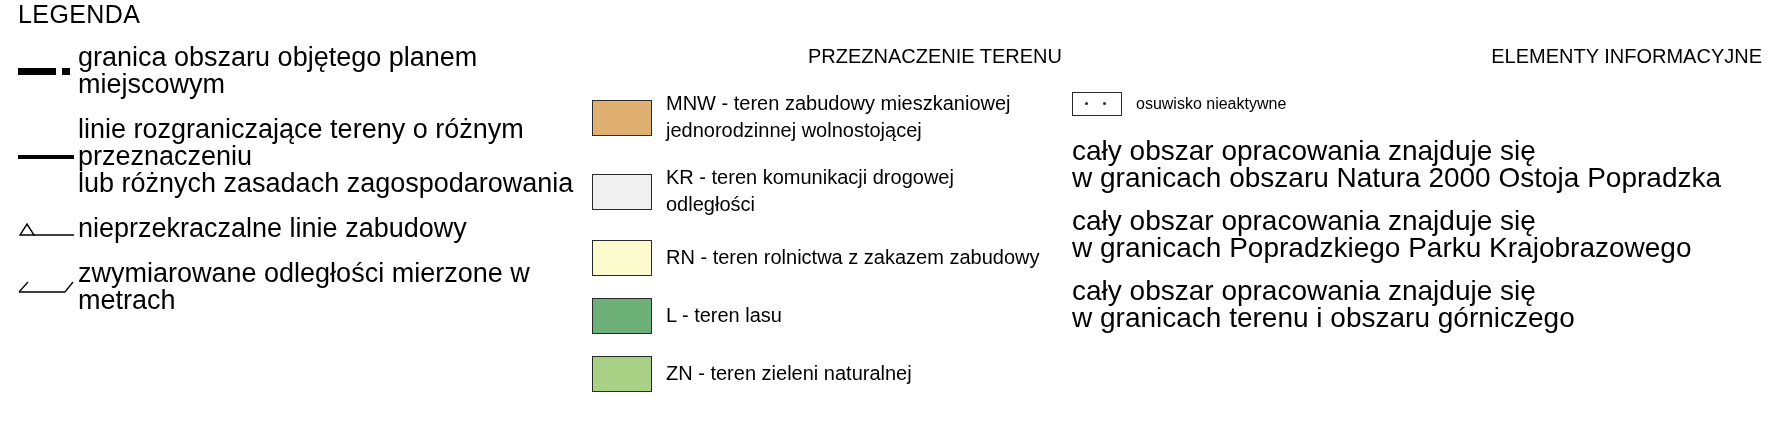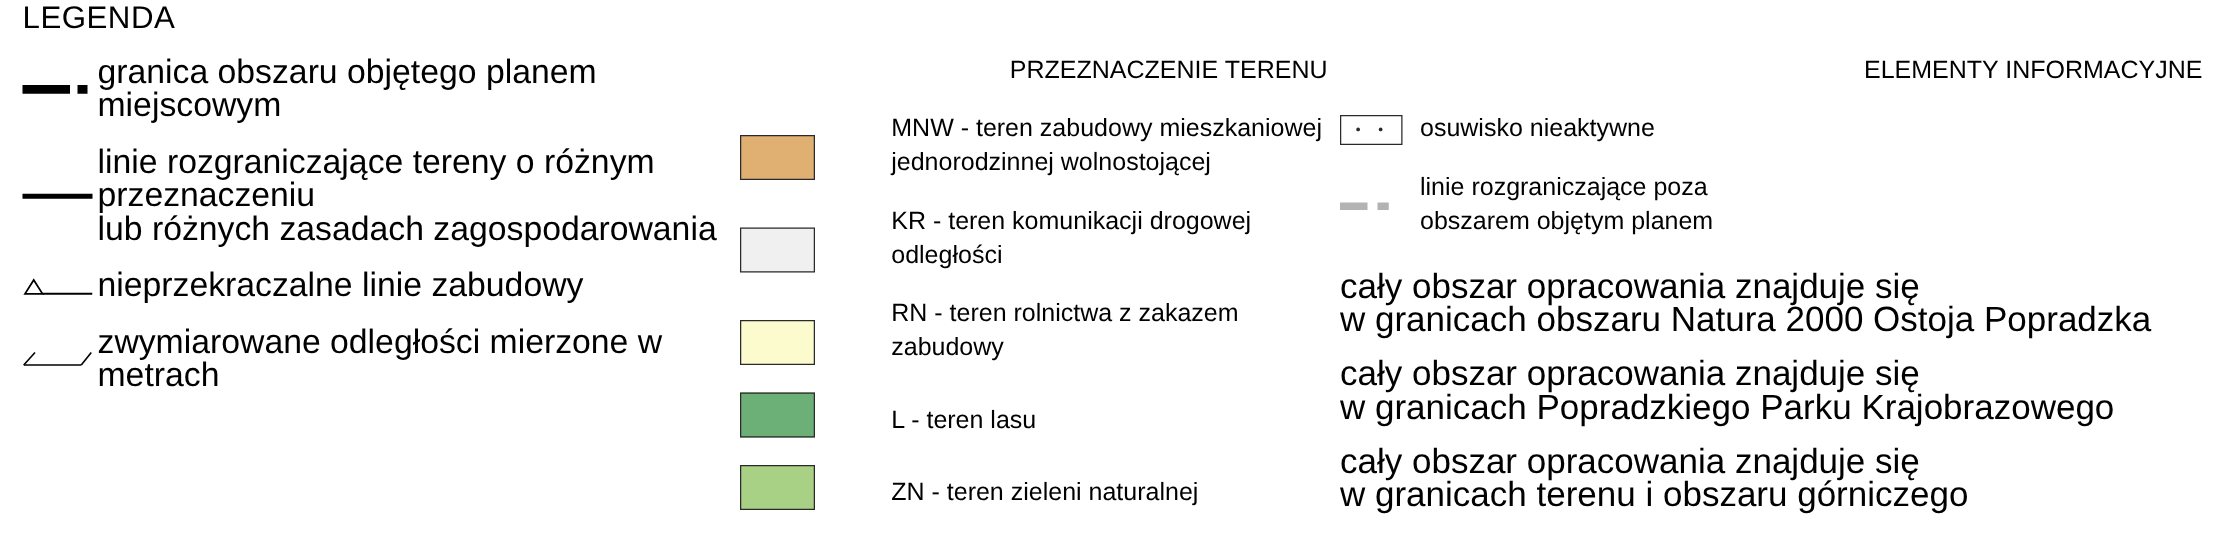--- a/index.html
+++ b/index.html
@@ -97,23 +97,22 @@
   }
   .sym-dim-line {
     width: 56px;
     height: 14px;
     position: relative;
   }
 
   
   .row-fill {
     display: flex;
-    align-items: flex-end;
+    align-items: center;
     margin-bottom: 20px;
-    gap: 47px;
   }
   .swatch {
     flex: 0 0 auto;
     width: 58px;
     height: 34px;
     border: 1px solid #2a2a2a;
     margin-top: 2px;
   }
   .row-fill .txt {
     font-size: 20px;
@@ -167,21 +166,21 @@
   }
   .row3 .sym {
     flex: 0 0 auto;
     width: 64px;
     display: flex;
     align-items: center;
     justify-content: flex-start;
     align-self: center;
   }
   .row3 .txt {
-    font-size: 20px;
+    font-size: 16px;
     line-height: 27px;
   }
 </style>
 </head>
 <body>
 
 <div class="legend-root">
 
   <div class="legend-title">LEGENDA</div>
 
@@ -272,32 +271,20 @@
     <div class="row3" style="margin-bottom:20px;">
       <div class="sym">
         <div class="sym-landslide">
           <div class="d d1"></div>
           <div class="d d2"></div>
         </div>
       </div>
       <div class="txt">osuwisko nieaktywne</div>
     </div>
 
-    <div class="row3" style="margin-bottom:24px;">
-      <div class="sym">
-        <div class="sym-dashed-gray">
-          <div class="s s1"></div>
-          <div class="s s2"></div>
-        </div>
-      </div>
-      <div class="txt">
-        <span>linie rozgraniczające poza</span><br>
-        <span>obszarem objętym planem</span>
-      </div>
-    </div>
 
     <div class="note">
       <span class="ln">cały obszar opracowania znajduje się</span>
       <span class="ln">w granicach obszaru Natura 2000 Ostoja Popradzka</span>
     </div>
 
     <div class="note">
       <span class="ln">cały obszar opracowania znajduje się</span>
       <span class="ln">w granicach Popradzkiego Parku Krajobrazowego</span>
     </div>

